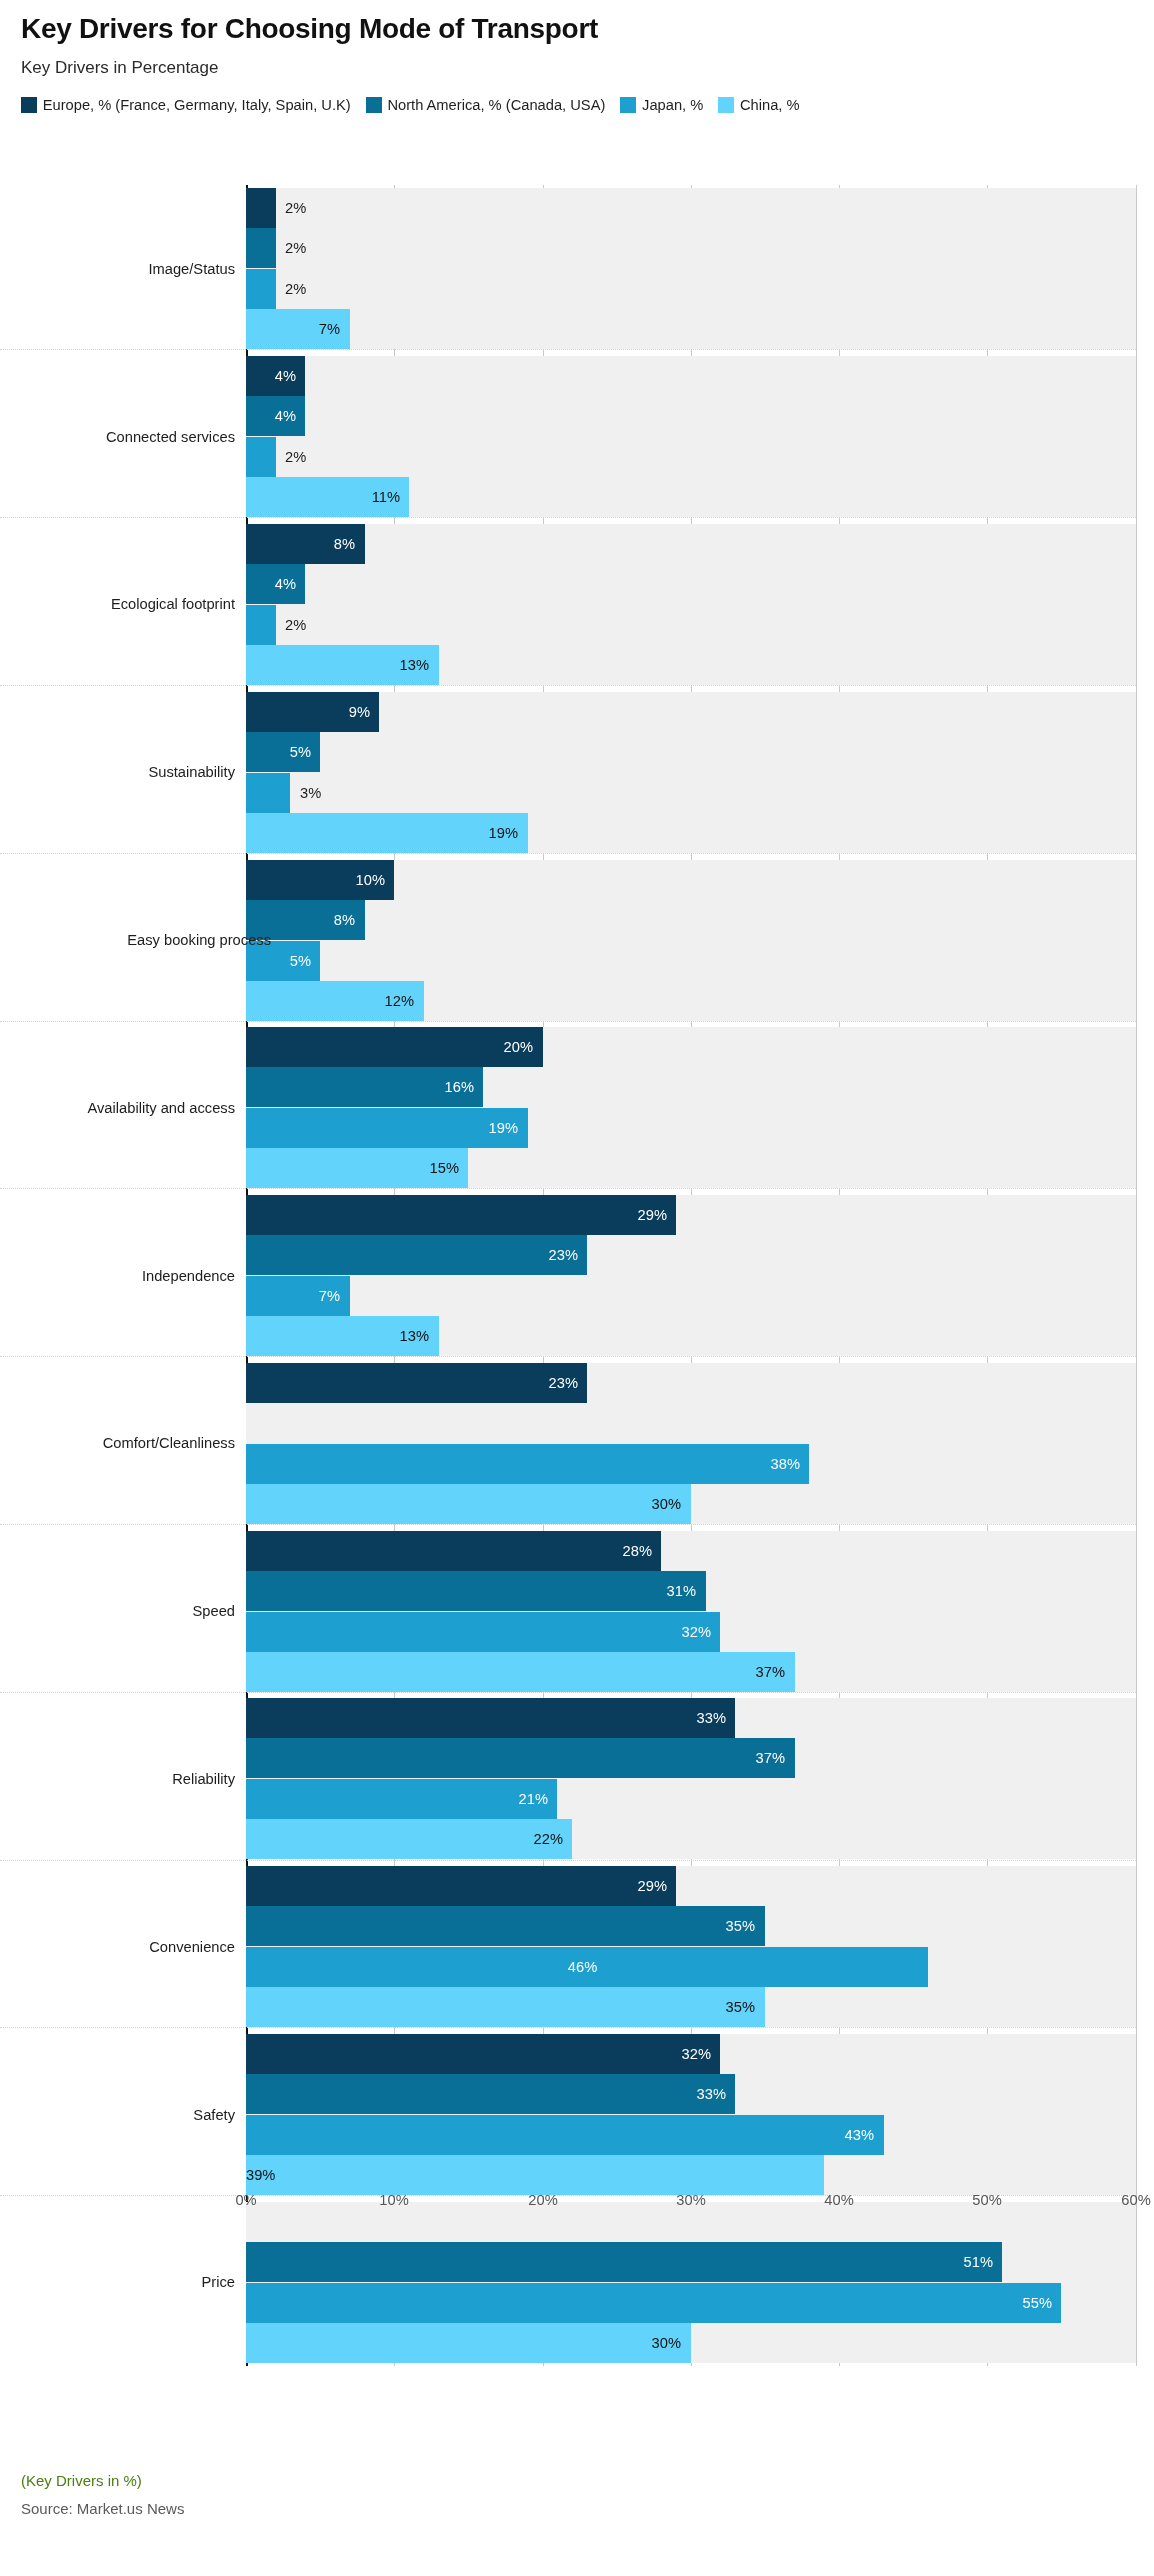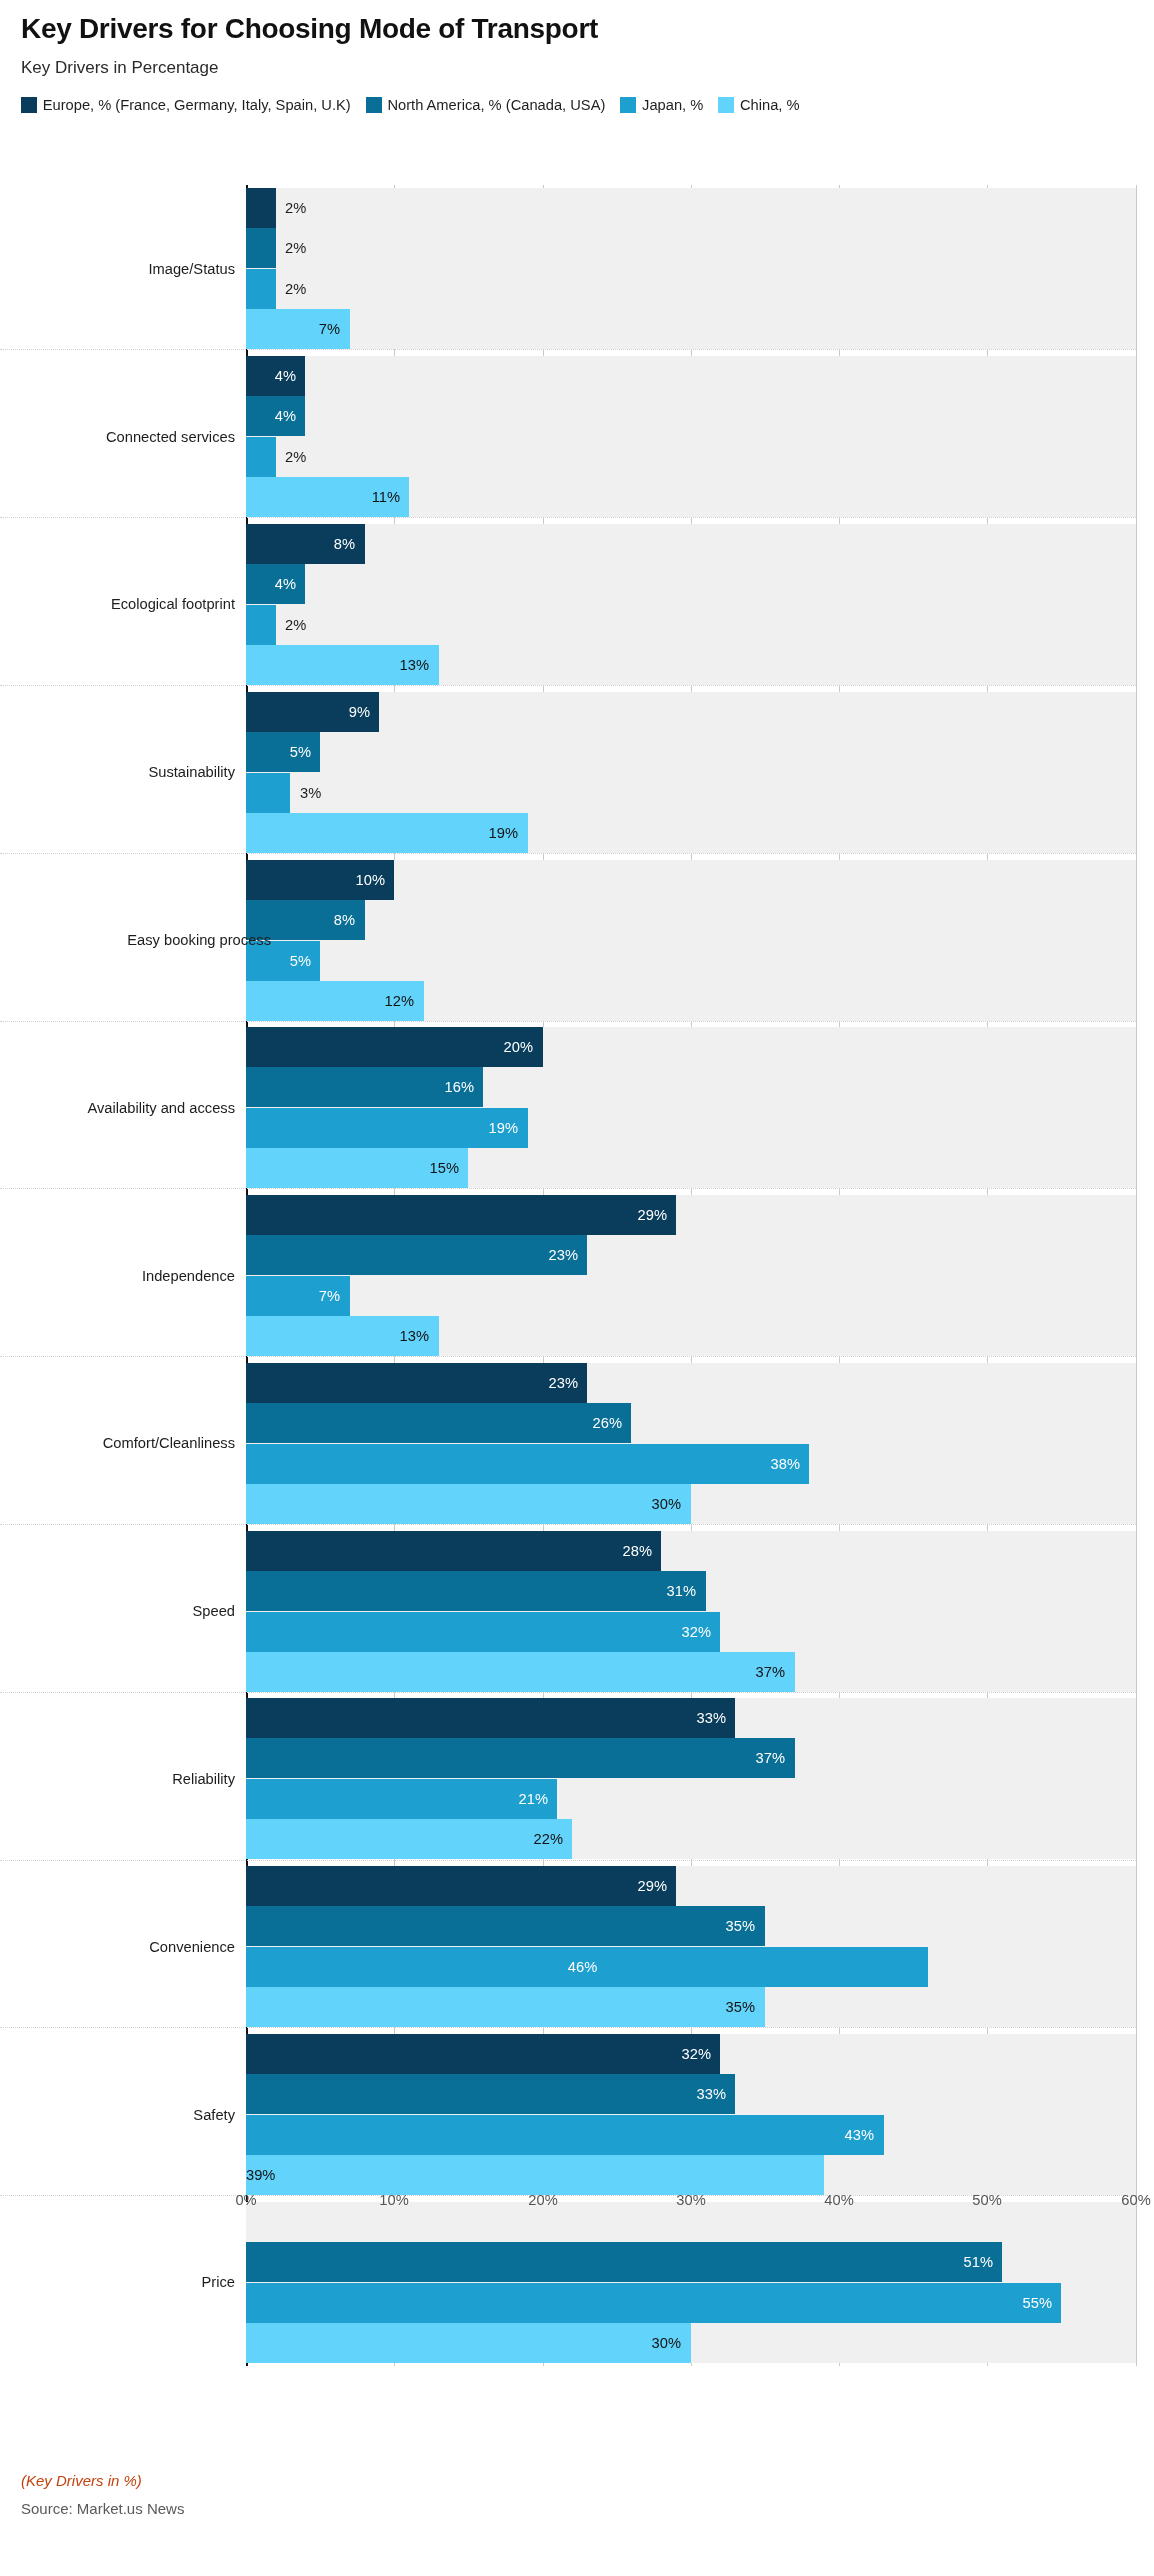--- a/index.html
+++ b/index.html
@@ -171,22 +171,21 @@
 
   
   .footer {
     position: absolute;
     left: 21px;
     top: 2472px;
     width: 1041px;
   }
   .footer-note {
     font-size: 15px;
-    font-style: italic;
-    color: #c2410c;
+    color: #4d7c0f;
     margin: 0 0 9.5px 0;
     line-height: 1.2;
   }
   .footer-source {
     font-size: 15px;
     color: #5a5a5a;
     margin: 0;
     line-height: 1.2;
   }
 </style>
@@ -349,24 +348,20 @@
             <div class="bar" style="width: 193px; background: rgb(98, 211, 250);"></div>
             <div class="bar-label inside inside-dark" style="left: 0px; width: 183px; text-align: right;">13%</div>
           </div>
         </div>
         <div class="row-band" style="top: 1178px; height: 161px; background: rgb(240, 240, 240);"></div>
         <div class="row-sep" style="top: 1171px;"></div>
         <div class="group" style="top: 1178px; height: 161px;">
           <div class="bar-row" style="position: absolute; top: 0px; height: 40px; left: 0px; right: 0px;">
             <div class="bar" style="width: 341px; background: rgb(10, 61, 92);"></div>
             <div class="bar-label inside" style="left: 0px; width: 332px; text-align: right;">23%</div>
-          </div>
-          <div class="bar-row" style="position: absolute; top: 40px; height: 40px; left: 0px; right: 0px;">
-            <div class="bar" style="width: 385px; background: rgb(10, 111, 150);"></div>
-            <div class="bar-label inside" style="left: 0px; width: 376px; text-align: right;">26%</div>
           </div>
           <div class="bar-row" style="position: absolute; top: 81px; height: 40px; left: 0px; right: 0px;">
             <div class="bar" style="width: 563px; background: rgb(29, 159, 208);"></div>
             <div class="bar-label inside" style="left: 0px; width: 554px; text-align: right;">38%</div>
           </div>
           <div class="bar-row" style="position: absolute; top: 121px; height: 40px; left: 0px; right: 0px;">
             <div class="bar" style="width: 445px; background: rgb(98, 211, 250);"></div>
             <div class="bar-label inside inside-dark" style="left: 0px; width: 435px; text-align: right;">30%</div>
           </div>
         </div>

